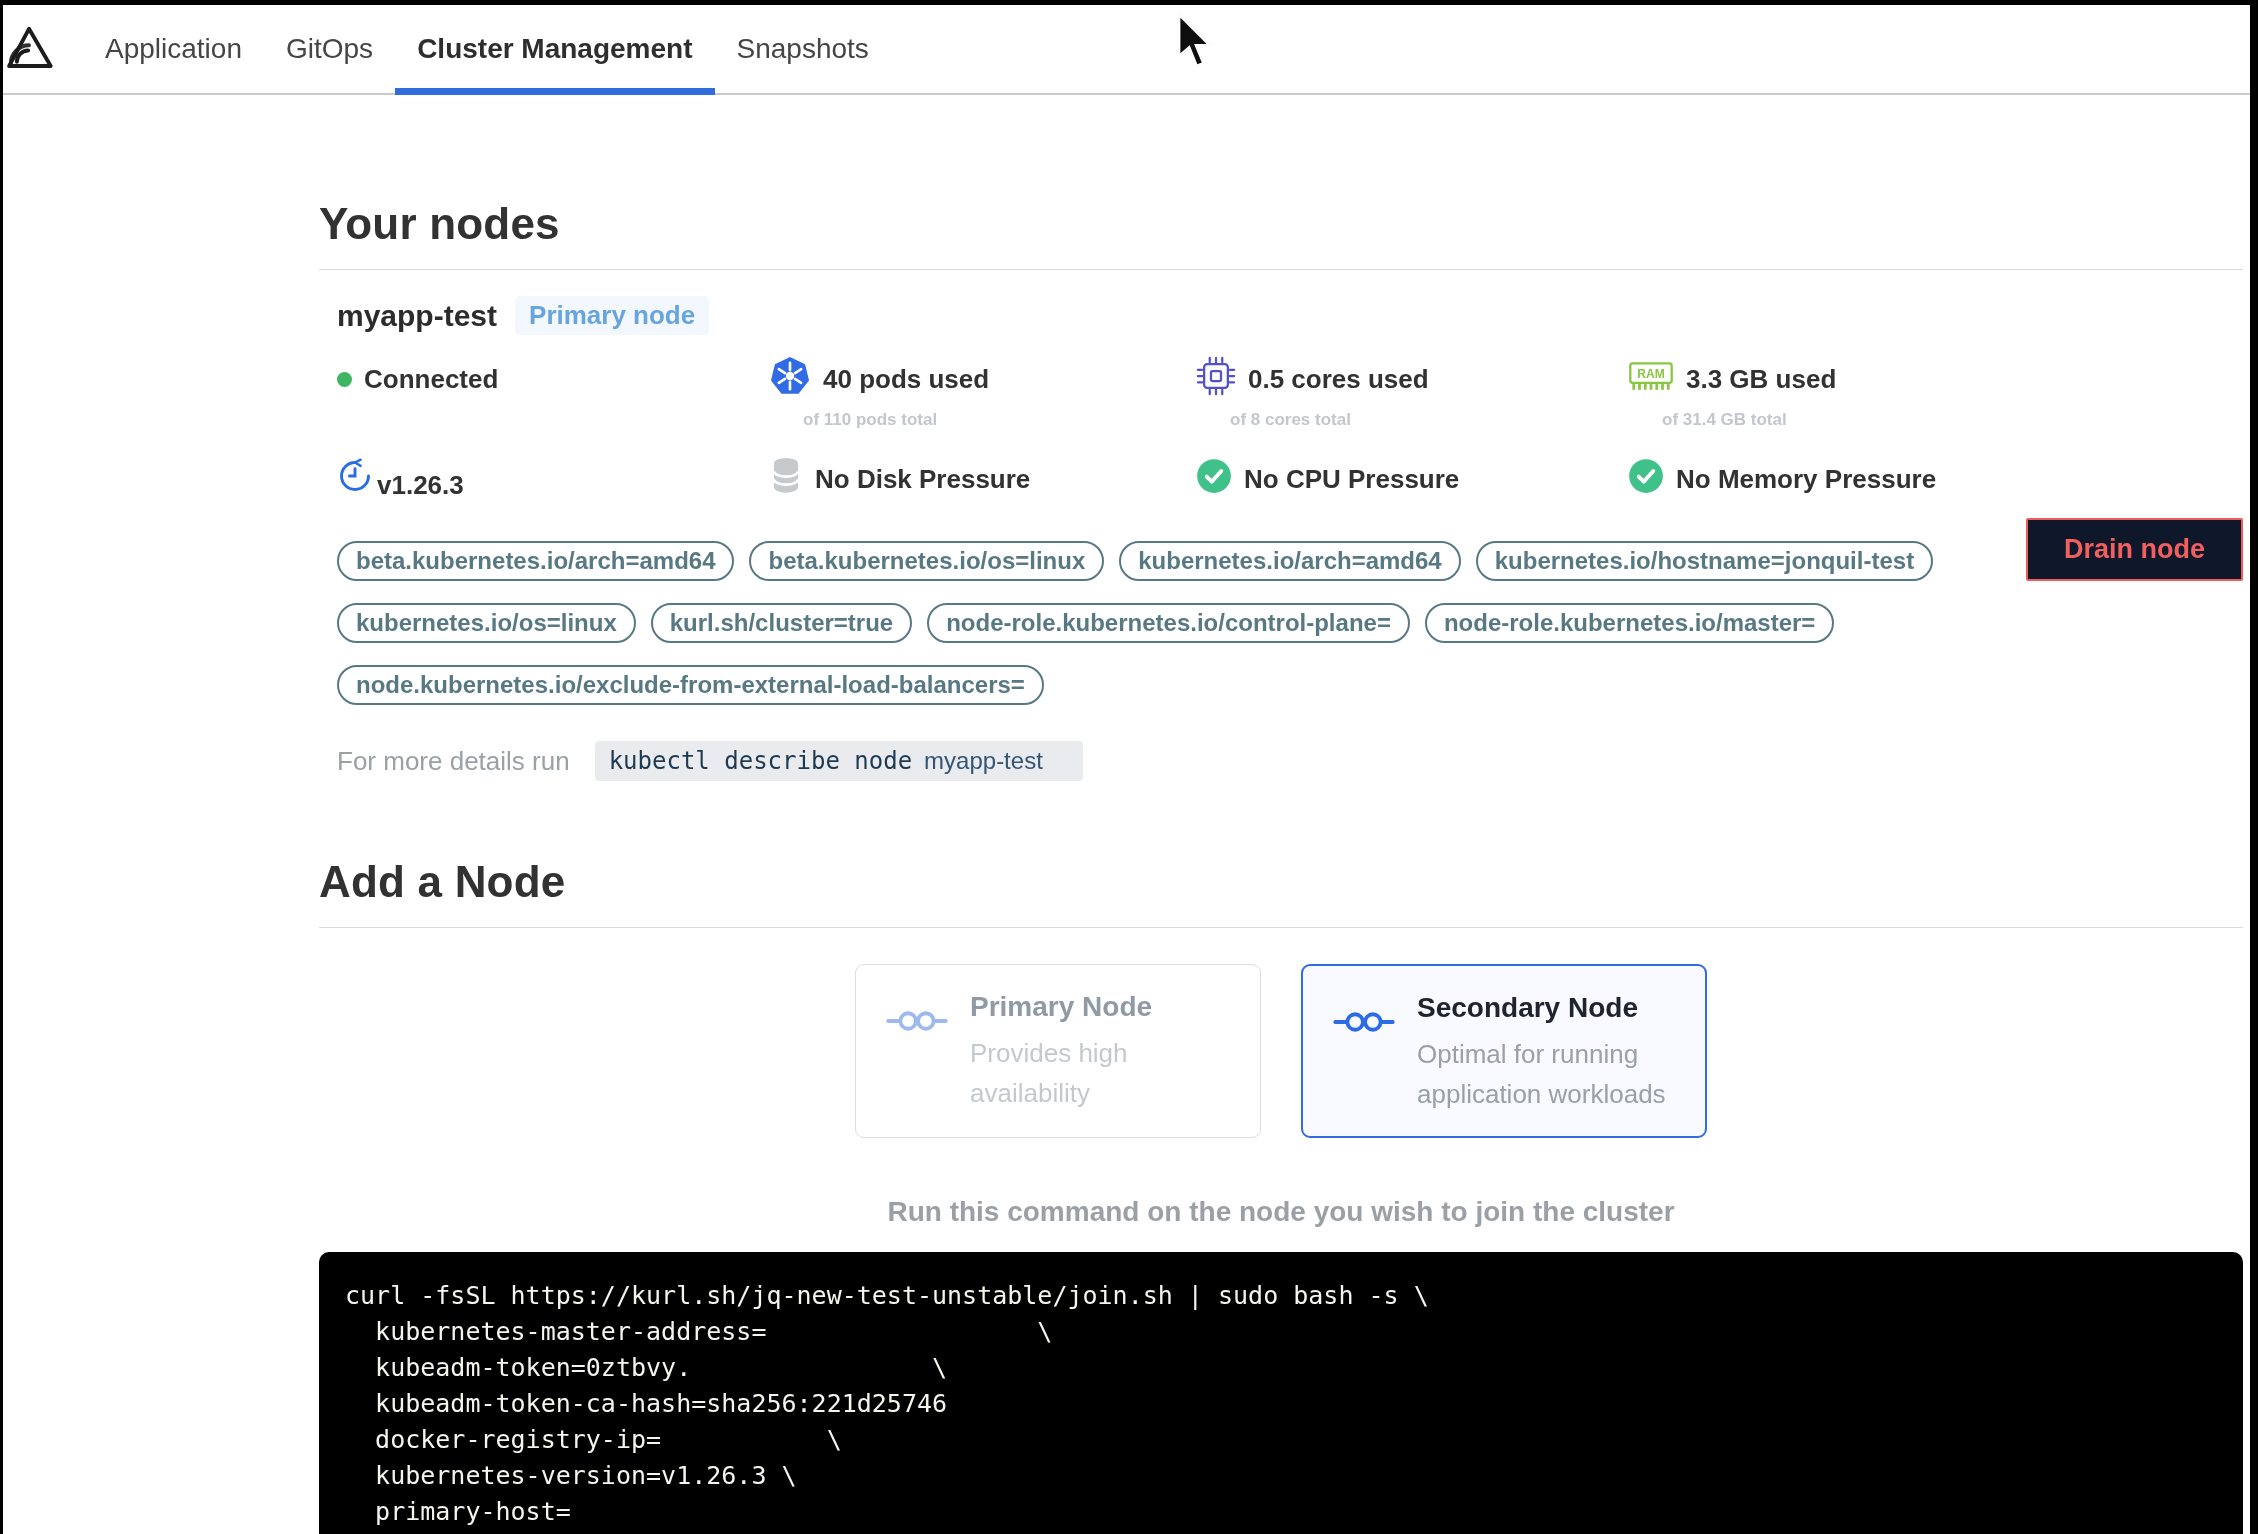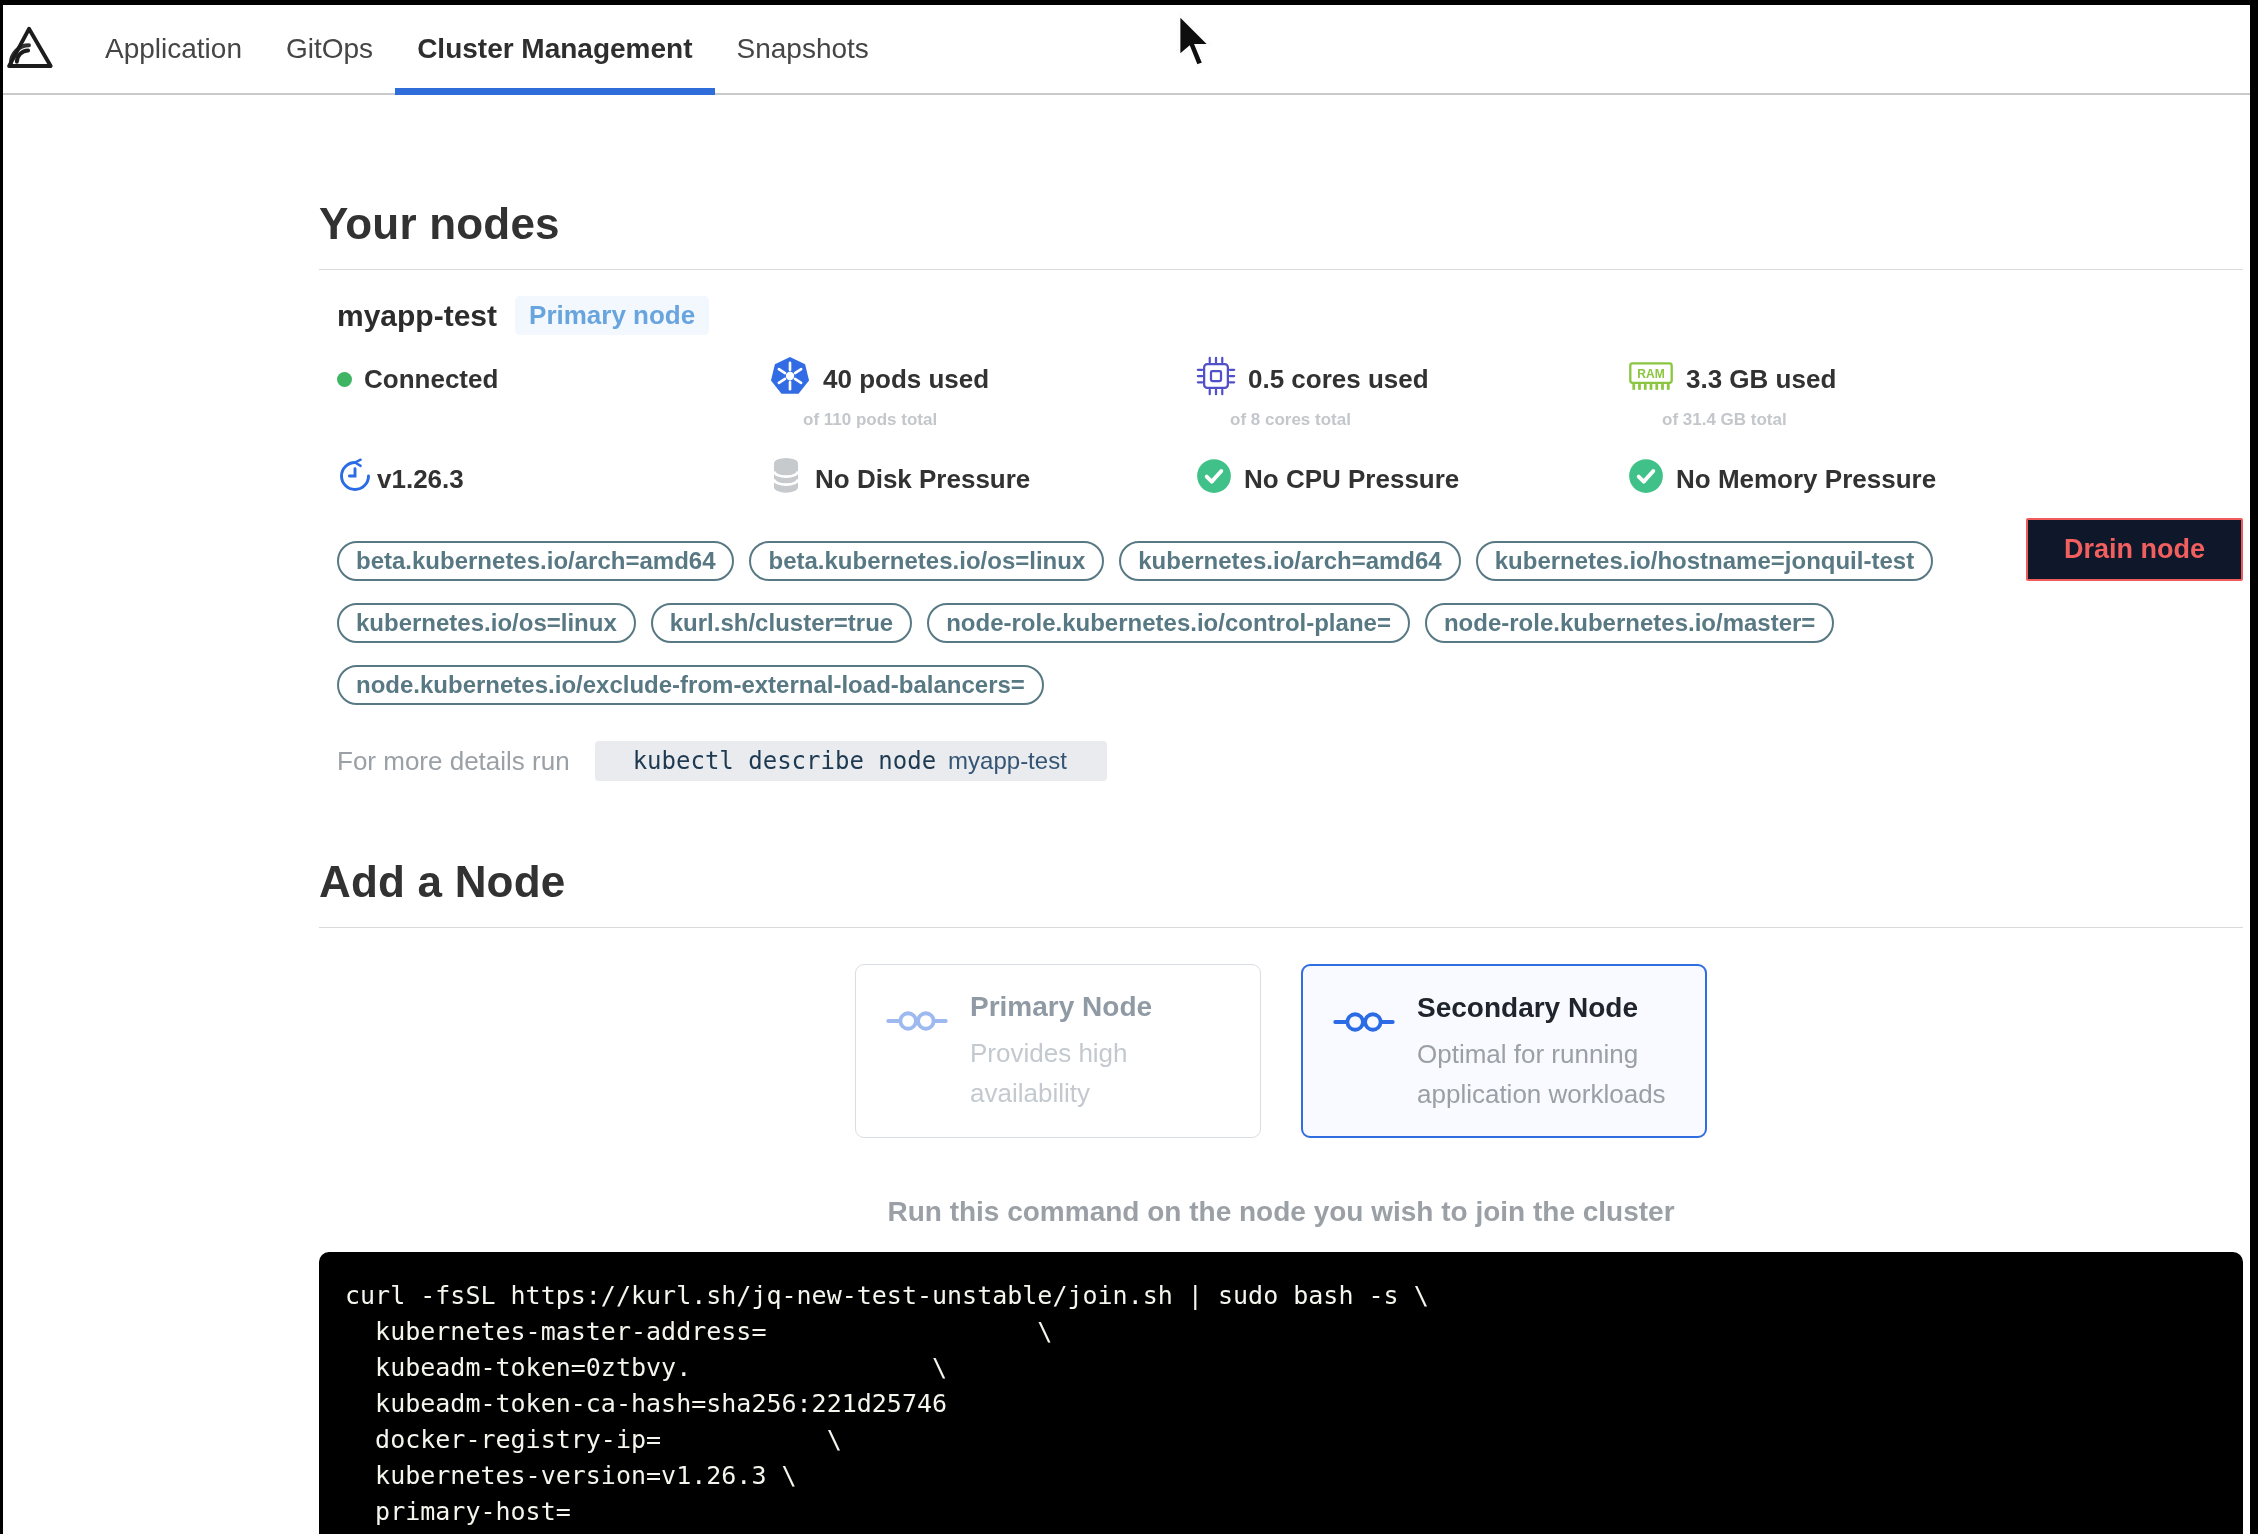--- a/index.html
+++ b/index.html
@@ -38,21 +38,21 @@
   .stat-sub { font-size:17px; font-weight:600; color:#c3c7cb; padding-left:34px; }
   .dot { width:15px; height:15px; border-radius:50%; background:#3fb564; display:inline-block; }
 
   .drain-btn { position:absolute; top:222px; right:0; background:#0f172a; border:2px solid #f15b5b; color:#f25f5f; font-size:27px; font-weight:700; padding:14px 36px; border-radius:2px; cursor:pointer; font-family:inherit; }
 
   .tags { margin-top:38px; max-width:1690px; display:flex; flex-wrap:wrap; gap:22px 15px; }
   .tag { border:2px solid #587984; color:#587984; font-size:24px; font-weight:600; padding:4px 17px; border-radius:999px; white-space:nowrap;text-align:right; }
 
   .details-line { margin-top:36px; display:flex; align-items:center; gap:25px; font-size:26px; color:#9aa0a5; }
   .code-chip { background:#e9ebee; border-radius:4px; padding:6px 14px; display:flex; align-items:center; gap:12px; }
-  .code-chip .mono { font-family:"DejaVu Sans Mono", monospace; font-size:24px; color:#1e3a52;margin-left:24px; }
+  .code-chip .mono { font-family:"DejaVu Sans Mono", monospace; font-size:24px; color:#1e3a52; }
   .code-chip .node-ref { font-size:24px; font-weight:500; color:#355575; padding-right:26px; }
 
   .addnode-title { margin-top:76px !important; }
   .cards-row { margin-top:36px; display:flex; justify-content:center; gap:40px; }
   .node-card { width:406px; height:174px; border-radius:9px; display:flex; padding:26px 0 0 30px; gap:22px; cursor:pointer; background:#fff; }
   .node-card.disabled { border:1px solid #d9dee4; }
   .node-card.selected { border:2px solid #2f6de0; background:#f8faff; }
   .node-card .icon { margin-top:16px; flex:0 0 auto; }
   .card-text { width:262px; }
   .card-title { font-size:28px; font-weight:600; white-space:nowrap; margin-bottom:10px; }
@@ -180,21 +180,21 @@
       </div>
 
       <div class="stats-grid r2">
         <div></div>
         <div class="stat-sub">of 110 pods total</div>
         <div class="stat-sub">of 8 cores total</div>
         <div class="stat-sub">of 31.4 GB total</div>
       </div>
 
       <div class="stats-grid r3">
-        <div class="stat-cell" style="gap:4px;">
+        <div class="stat-cell" style="gap:4px;align-items:flex-end;">
           <span>
             <svg width="36" height="36" viewBox="0 0 32 32" fill="none" stroke="#2b6ce6" stroke-width="2.6" stroke-linecap="round">
               <path d="M16 4 a12 12 0 1 0 12 12"></path>
               <path d="M16 4 L21 1.5 M16 4 L21 7" stroke-width="2.2"></path>
               <path d="M16 9.5 L16 16 L11 16"></path>
             </svg>
           </span>
           <span>v1.26.3</span>
         </div>
         <div class="stat-cell">

